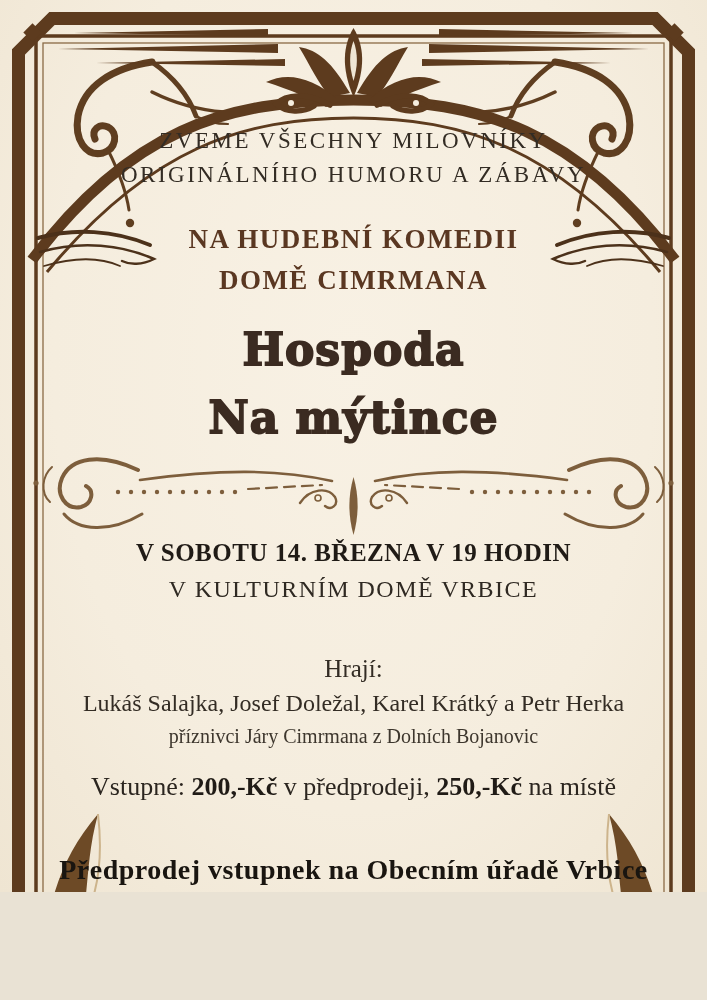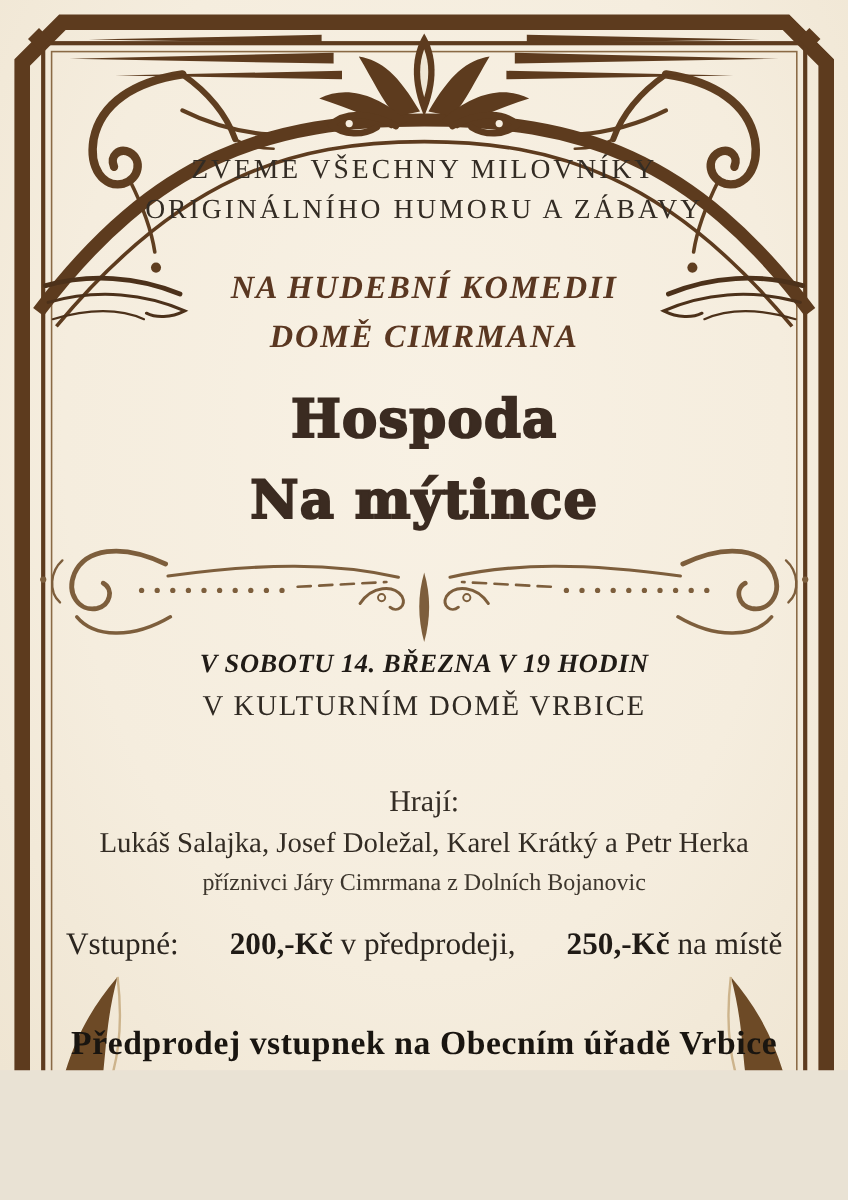--- a/index.html
+++ b/index.html
@@ -4,33 +4,33 @@
 <style>
   html,body{margin:0;padding:0;background:#e9e2d4;}
   .page{
     position:relative;width:707px;height:892px;overflow:hidden;
     background:radial-gradient(ellipse at 50% 40%, #f8f1e4 0%, #f5edde 60%, #efe5d2 100%);
     font-family:"Liberation Serif", serif;
   }
   .deco{position:absolute;left:0;top:0;width:707px;height:1000px;z-index:0;}
   .txt{position:absolute;left:30px;right:30px;text-align:center;z-index:2;}
   .intro{top:124px;font-size:23px;line-height:34px;letter-spacing:2.5px;color:#332c24;}
-  .subtitle{top:219px;font-size:27px;line-height:41px;letter-spacing:1.5px;font-weight:bold;color:#5a3721;font-style:italic;}
+  .subtitle{top:219px;font-size:27px;line-height:41px;letter-spacing:1.5px;font-weight:bold;color:#5a3721;}
   .title{top:316px;font-size:44px;line-height:68px;font-family:"DejaVu Serif", serif;
          font-weight:bold;color:#3b2b21;letter-spacing:1px;-webkit-text-stroke:1.8px #3b2b21;}
   .premiere{top:534px;color:#2f2922;}
   .premiere-l1{font-size:24px;line-height:33px;letter-spacing:1.5px;}
-  .premiere-l2{font-size:22px;line-height:38px;letter-spacing:0.5px;font-weight:bold;color:#201b16;font-style:italic;}
+  .premiere-l2{font-size:25px;line-height:38px;letter-spacing:0.5px;font-weight:bold;color:#201b16;}
   .premiere-l3{font-size:24px;line-height:35px;letter-spacing:1.5px;text-align:center;}
   .cast{top:652px;color:#332c24;}
   .cast-heading{font-size:25px;line-height:33px;}
   .cast-names{font-size:24px;line-height:36px;}
   .cast-note{font-size:20px;line-height:30px;color:#3d362d;}
   .tickets{top:772px;font-size:26px;color:#2b251f;}
-  .tickets b{color:#201b16;margin-left:36px;}
+  .tickets b{color:#201b16;}
   .footer{top:854px;font-size:28px;font-weight:bold;color:#191510;letter-spacing:0.5px;}
 </style>
 </head>
 <body>
 
 <div class="page">
 
   <svg class="deco" viewBox="0 0 707 1000" aria-hidden="true">
 
     <g>

